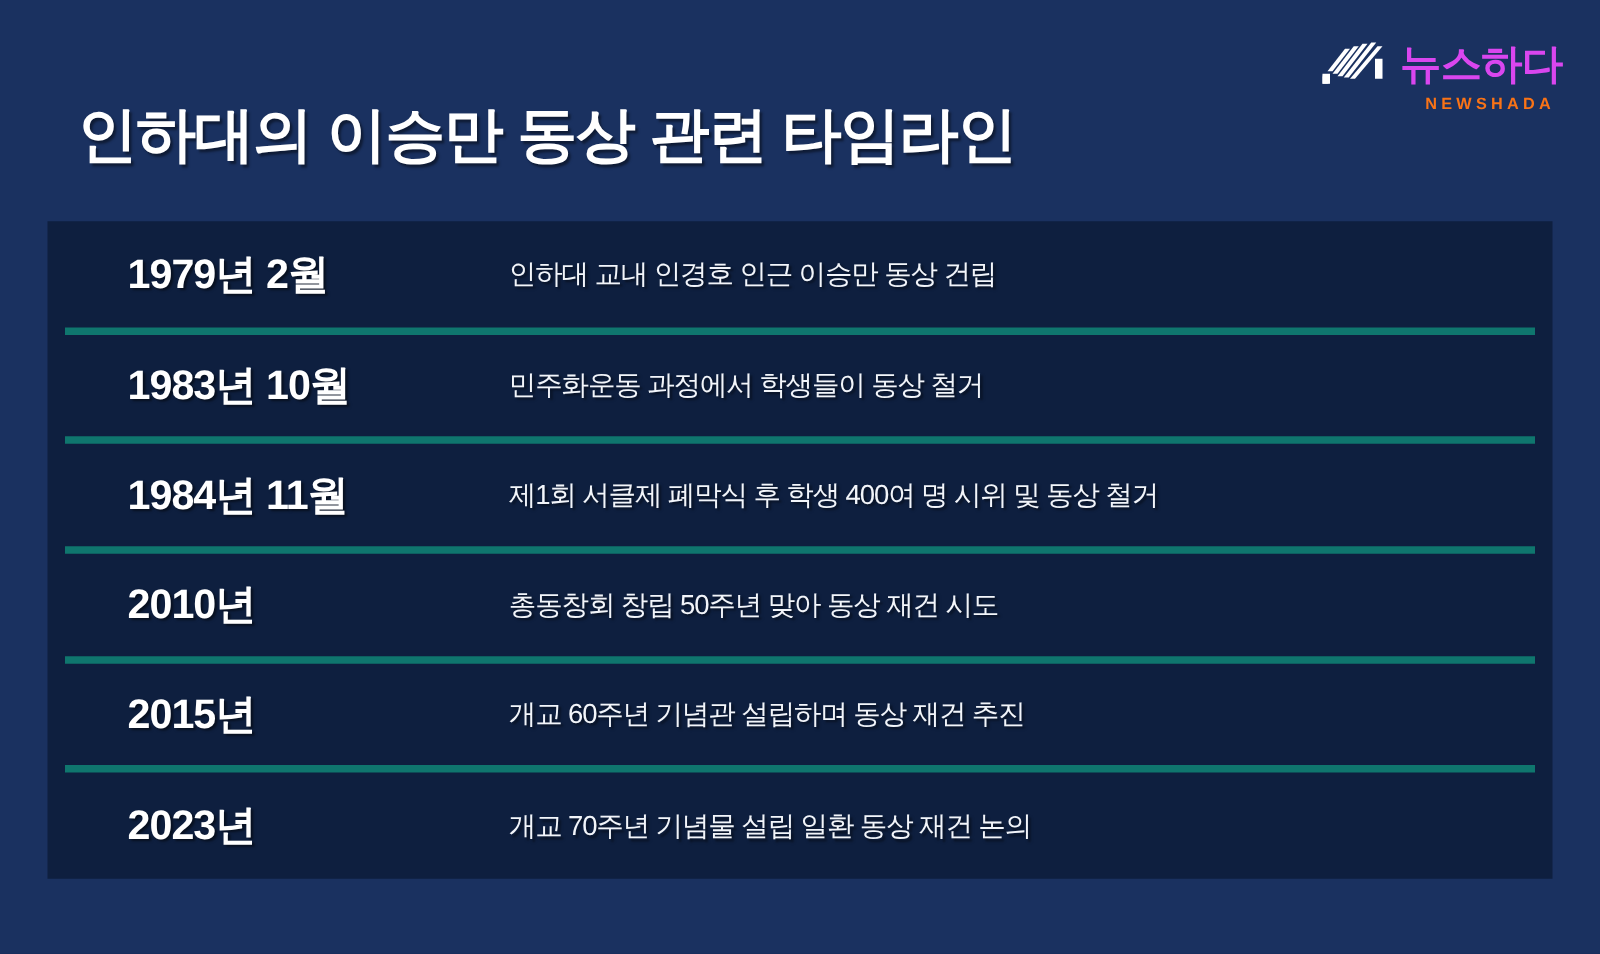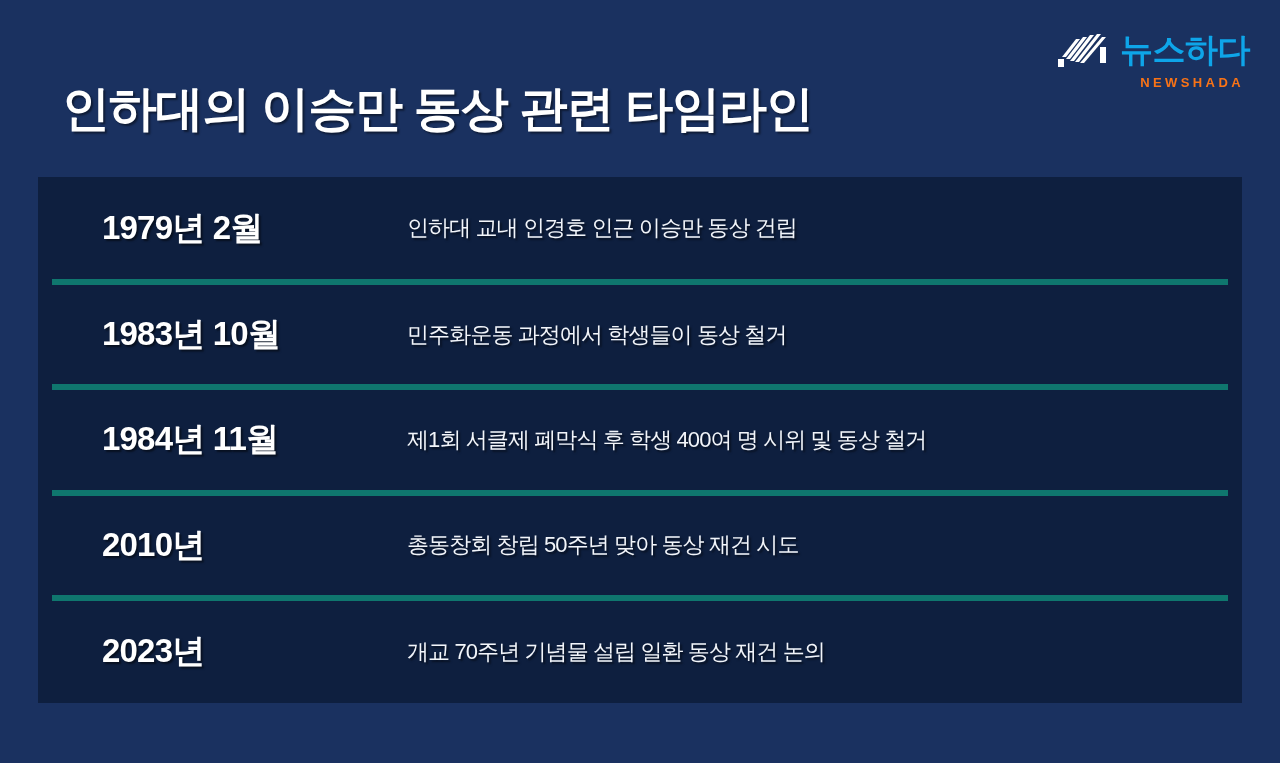--- a/index.html
+++ b/index.html
@@ -66,25 +66,24 @@
   }
   .logo-mark {
     width: 56px;
     height: 42px;
     margin-right: 8px;
     display: block;
   }
   .logo-word {
     font-size: 33px;
     font-weight: 700;
-    color: #0ea5e9;
+    color: #d946ef;
     letter-spacing: -0.5px;
     line-height: 1;
     white-space: nowrap;
-    font-family: Liberation Serif, serif;
   }
   .logo-sub {
     font-size: 13px;
     font-weight: 700;
     color: #f97316;
     letter-spacing: 3.4px;
     margin-top: 3px;
     margin-right: 6px;
     white-space: nowrap;
   }
@@ -182,20 +181,24 @@
         </tr>
         <tr>
           <td class="cell-date">1984년 11월</td>
           <td class="cell-desc">제1회 서클제 폐막식 후 학생 400여 명 시위 및 동상 철거</td>
         </tr>
         <tr>
           <td class="cell-date">2010년</td>
           <td class="cell-desc">총동창회 창립 50주년 맞아 동상 재건 시도</td>
         </tr>
         <tr>
+          <td class="cell-date">2015년</td>
+          <td class="cell-desc">개교 60주년 기념관 설립하며 동상 재건 추진</td>
+        </tr>
+        <tr>
           <td class="cell-date">2023년</td>
           <td class="cell-desc">개교 70주년 기념물 설립 일환 동상 재건 논의</td>
         </tr>
       </tbody>
     </table>
   </div>
 
 </div>
 
 </body></html>

